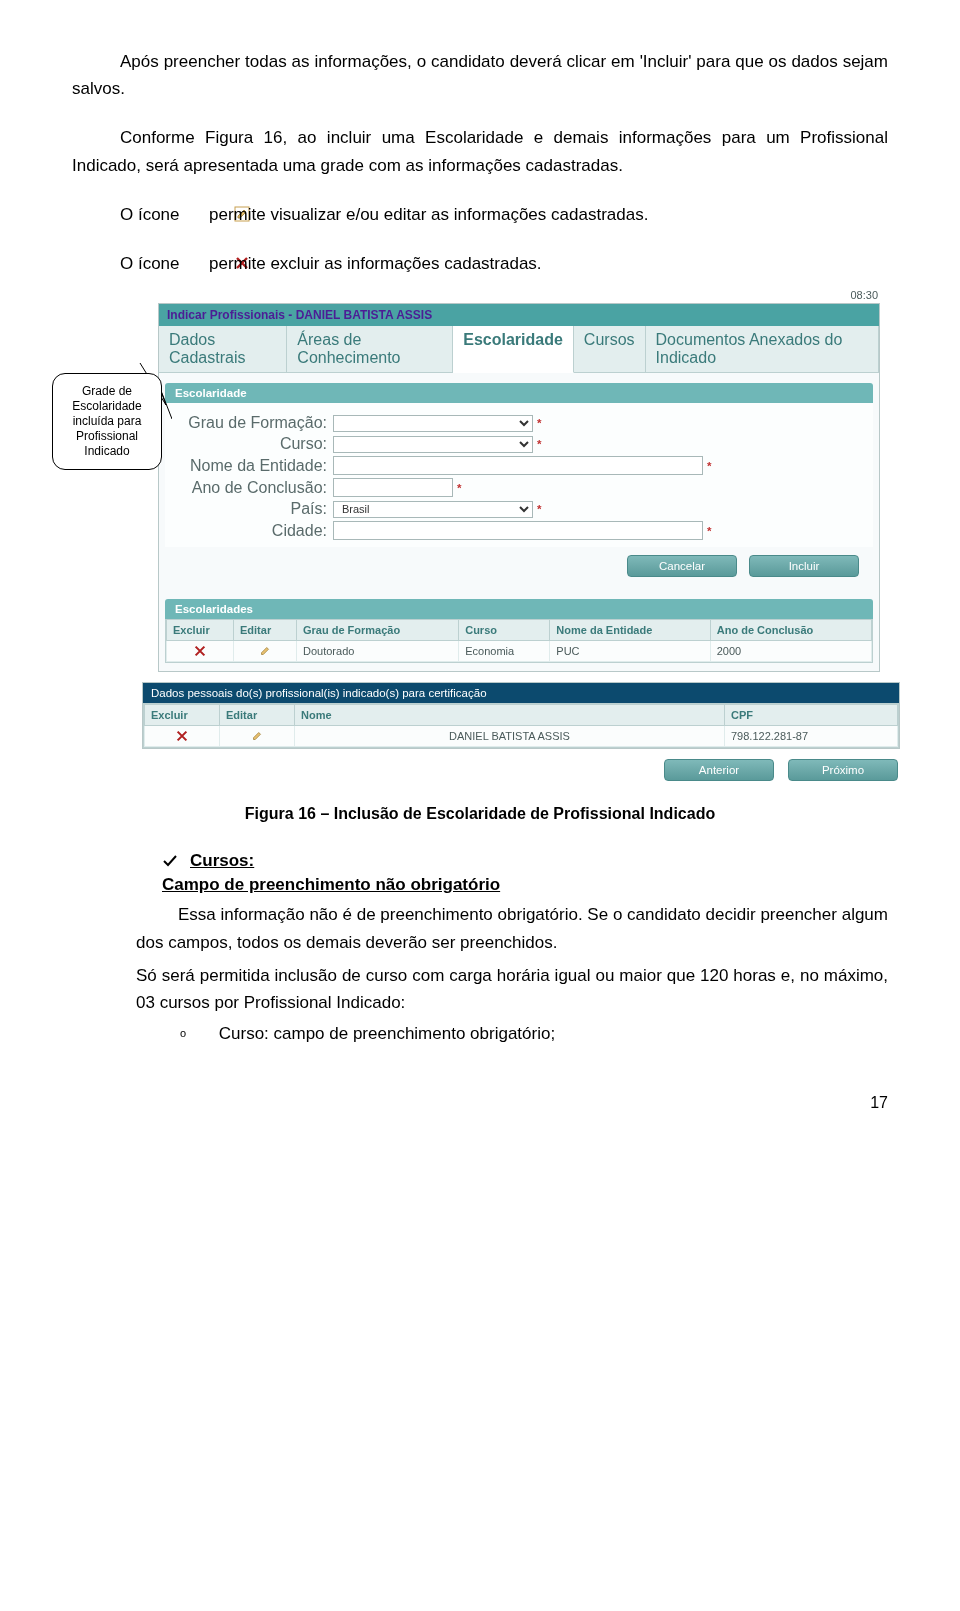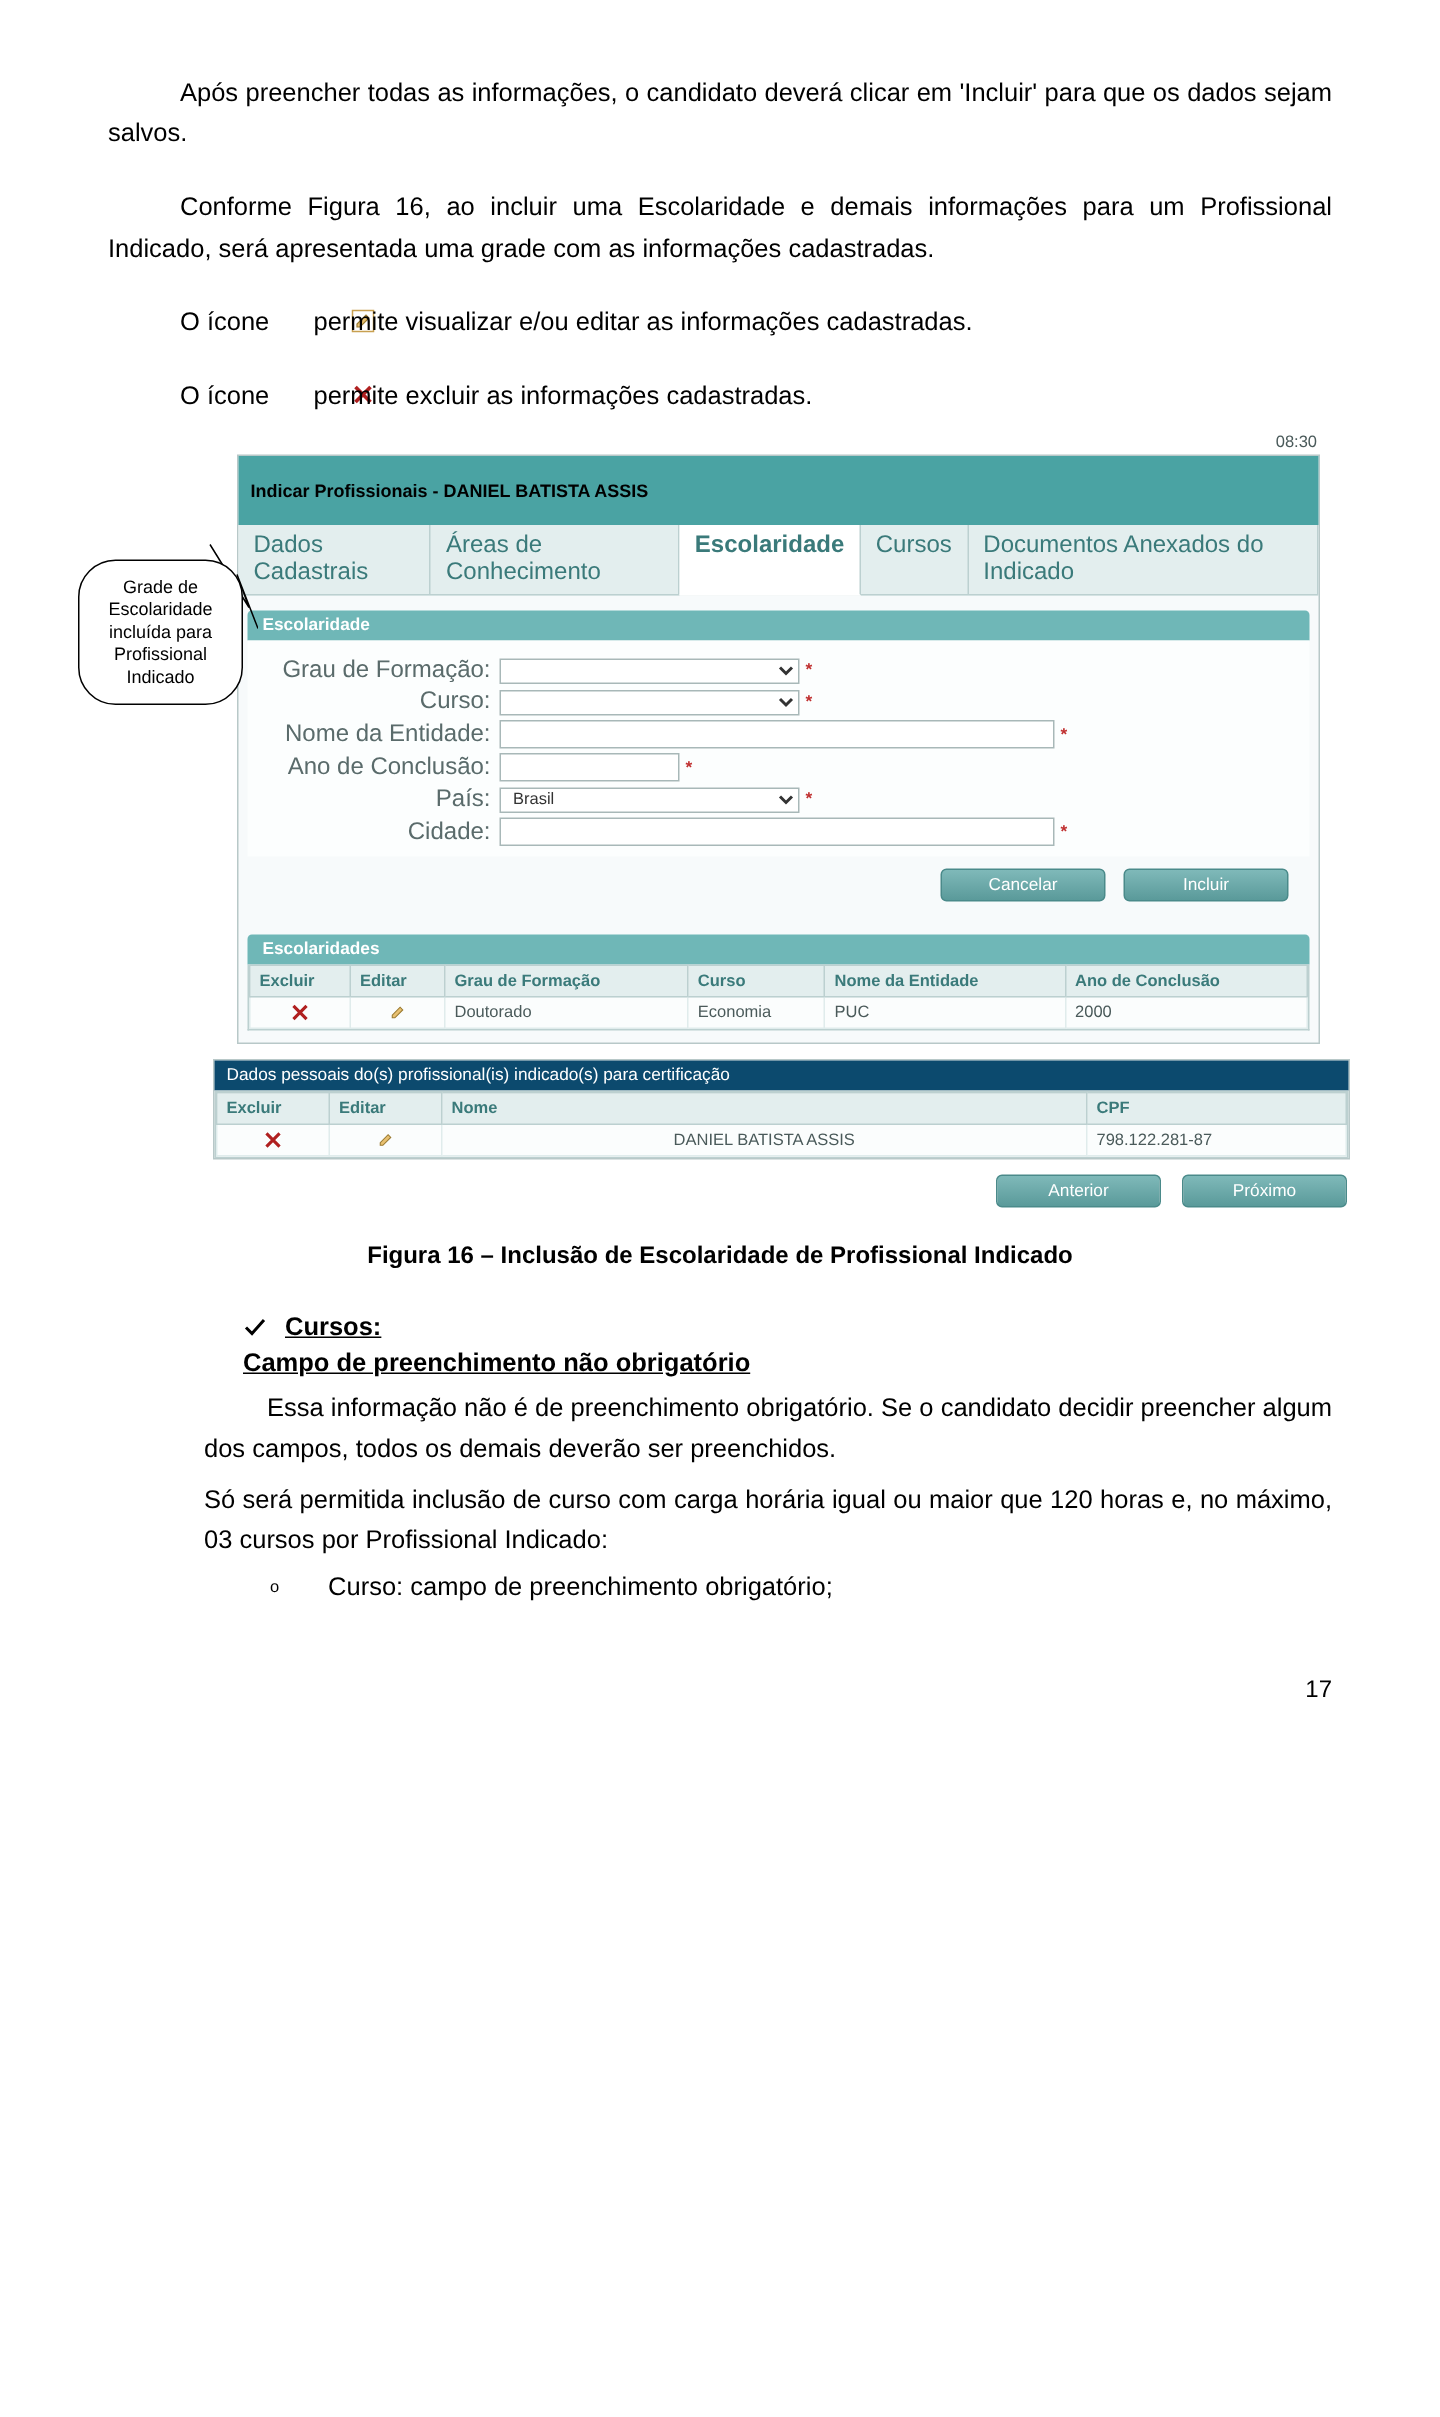--- a/index.html
+++ b/index.html
@@ -14,21 +14,21 @@
   .para{font-size:17px;line-height:1.6;text-align:justify;margin:0 0 22px 0;}
   .para-indent{text-indent:48px;}
   .inline-icon{display:inline-block;width:16px;height:16px;vertical-align:-2px;margin:0 2px;}
   .redx{stroke:#b02020;stroke-width:2.4;}
   .callout{
     position:absolute;
     top:88px;left:-20px;
     width:92px;
     padding:10px 8px;
     border:1px solid #000;
-    border-radius:25px;
+    border-radius:13px;
     background:#fff;
     font-size:12px;
     line-height:1.25;
     text-align:center;
     z-index:5;
   }
   .callout-tail{
     position:absolute;
     top:76px;left:66px;
     width:34px;height:60px;
@@ -38,22 +38,22 @@
   .shot{
     margin-left:86px;
     width:720px;
     border:1px solid #b8c8c8;
     background:#f7fafb;
     font-size:11.5px;
     color:#3a5757;
   }
   .timestamp{text-align:right;padding:4px 8px 2px 0;font-size:11px;color:#4a5a5a;}
   .titlebar{
-    background:#4aa3a3;color:#000000;
-    padding:16px 8px;font-size:12px;font-weight:bold;
+    background:#4aa3a3;color:#4c1d95;
+    padding:4px 8px;font-size:12px;font-weight:bold;
   }
   .tabs{display:flex;background:#e3eeee;border-bottom:1px solid #bcd0d0;}
   .tab{
     padding:5px 10px;border-right:1px solid #bcd0d0;font-size:16px;color:#3a7a7a;cursor:pointer;
   }
   .tab.active{background:#fff;border-bottom:1px solid #fff;margin-bottom:-1px;font-weight:bold;}
   .section-hdr{
     background:#6fb7b7;color:#fff;padding:4px 10px;font-size:11.5px;font-weight:bold;
     margin:10px 6px 0 6px;border-radius:3px 3px 0 0;
   }

